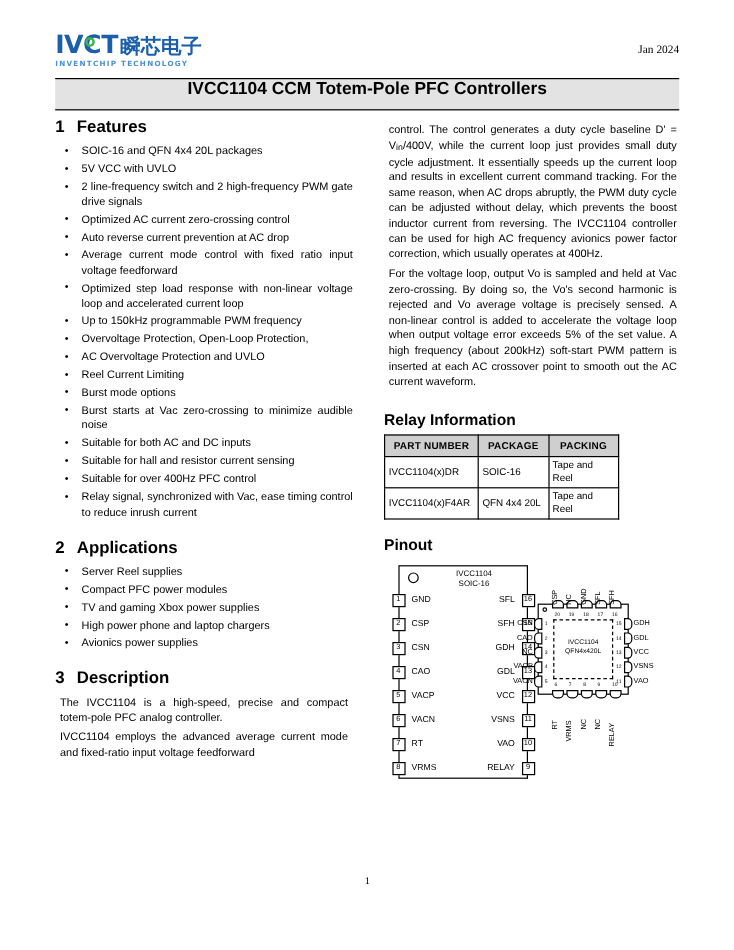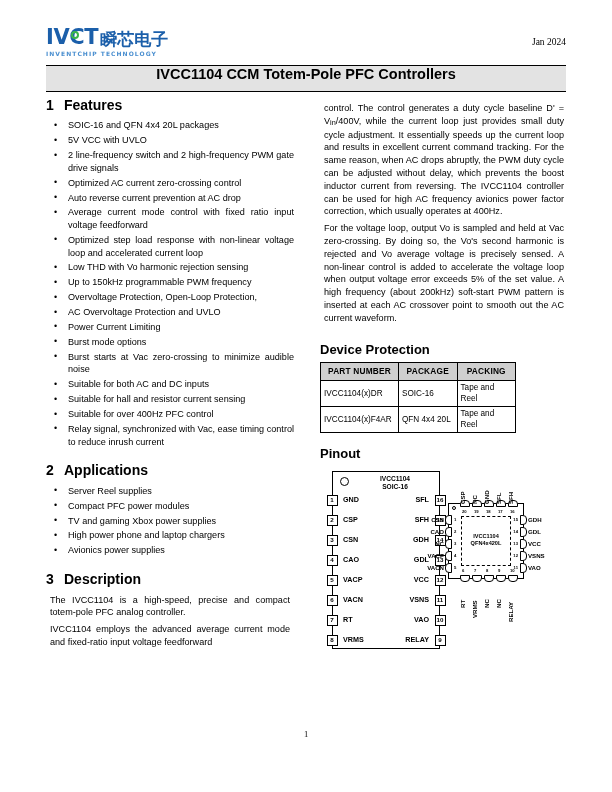--- a/index.html
+++ b/index.html
@@ -198,21 +198,20 @@
   
   h2.pinout-h {
     font-size: 13px;
     font-weight: bold;
     margin: 0 0 4px 0;
   }
   .pinout-area {
     position: relative;
     width: 252px;
     height: 200px;
-    font-weight: bold;
   }
 
   
   .soic {
     position: absolute;
     left: 12px;
     top: 6px;
     width: 108px;
     height: 178px;
     border: 1.6px solid #000;
@@ -371,25 +370,24 @@
       <span>Features</span>
     </h2>
     <ul class="bullets">
       <li>SOIC-16 and QFN 4x4 20L packages</li>
       <li>5V VCC with UVLO</li>
       <li>2 line-frequency switch and 2 high-frequency PWM gate drive signals</li>
       <li>Optimized AC current zero-crossing control</li>
       <li>Auto reverse current prevention at AC drop</li>
       <li>Average current mode control with fixed ratio input voltage feedforward</li>
       <li>Optimized step load response with non-linear voltage loop and accelerated current loop</li>
-      <li>Low THD with Vo harmonic rejection sensing</li>
       <li>Up to 150kHz programmable PWM frequency</li>
       <li>Overvoltage Protection, Open-Loop Protection,</li>
       <li>AC Overvoltage Protection and UVLO</li>
-      <li>Power Current Limiting</li>
+      <li>Reel Current Limiting</li>
       <li>Burst mode options</li>
       <li>Burst starts at Vac zero-crossing to minimize audible noise</li>
       <li>Suitable for both AC and DC inputs</li>
       <li>Suitable for hall and resistor current sensing</li>
       <li>Suitable for over 400Hz PFC control</li>
       <li>Relay signal, synchronized with Vac, ease timing control to reduce inrush current</li>
     </ul>
 
     <div class="gap-md"></div>
 
@@ -416,21 +414,21 @@
   </div>
 
   <div class="col col-right">
 
     <p class="body-p"><span>control. The control generates a duty cycle baseline D' = V</span><sub>in</sub><span>/400V, while the current loop just provides small duty cycle adjustment. It essentially speeds up the current loop and results in excellent current command tracking.  For the same reason, when AC drops abruptly, the PWM duty cycle can be adjusted without delay, which prevents the boost inductor current from reversing. The IVCC1104 controller can be used for high AC frequency avionics power factor correction, which usually operates at 400Hz.</span></p>
 
     <p class="body-p">For the voltage loop, output Vo is sampled and held at Vac zero-crossing. By doing so, the Vo's second harmonic is rejected and Vo average voltage is precisely sensed. A non-linear control is added to accelerate the voltage loop when output voltage error exceeds 5% of the set value.  A high frequency (about 200kHz) soft-start PWM pattern is inserted at each AC crossover point to smooth out the AC current waveform.</p>
 
     <div class="gap-md"></div>
 
-    <h2 class="devinfo">Device Protection</h2>
+    <h2 class="devinfo">Relay Information</h2>
 
     <table class="devtable">
       <colgroup>
           <col class="c1">
           <col class="c2">
           <col class="c3">
         </colgroup>
       <thead>
         <tr>
           <th>PART NUMBER</th>

